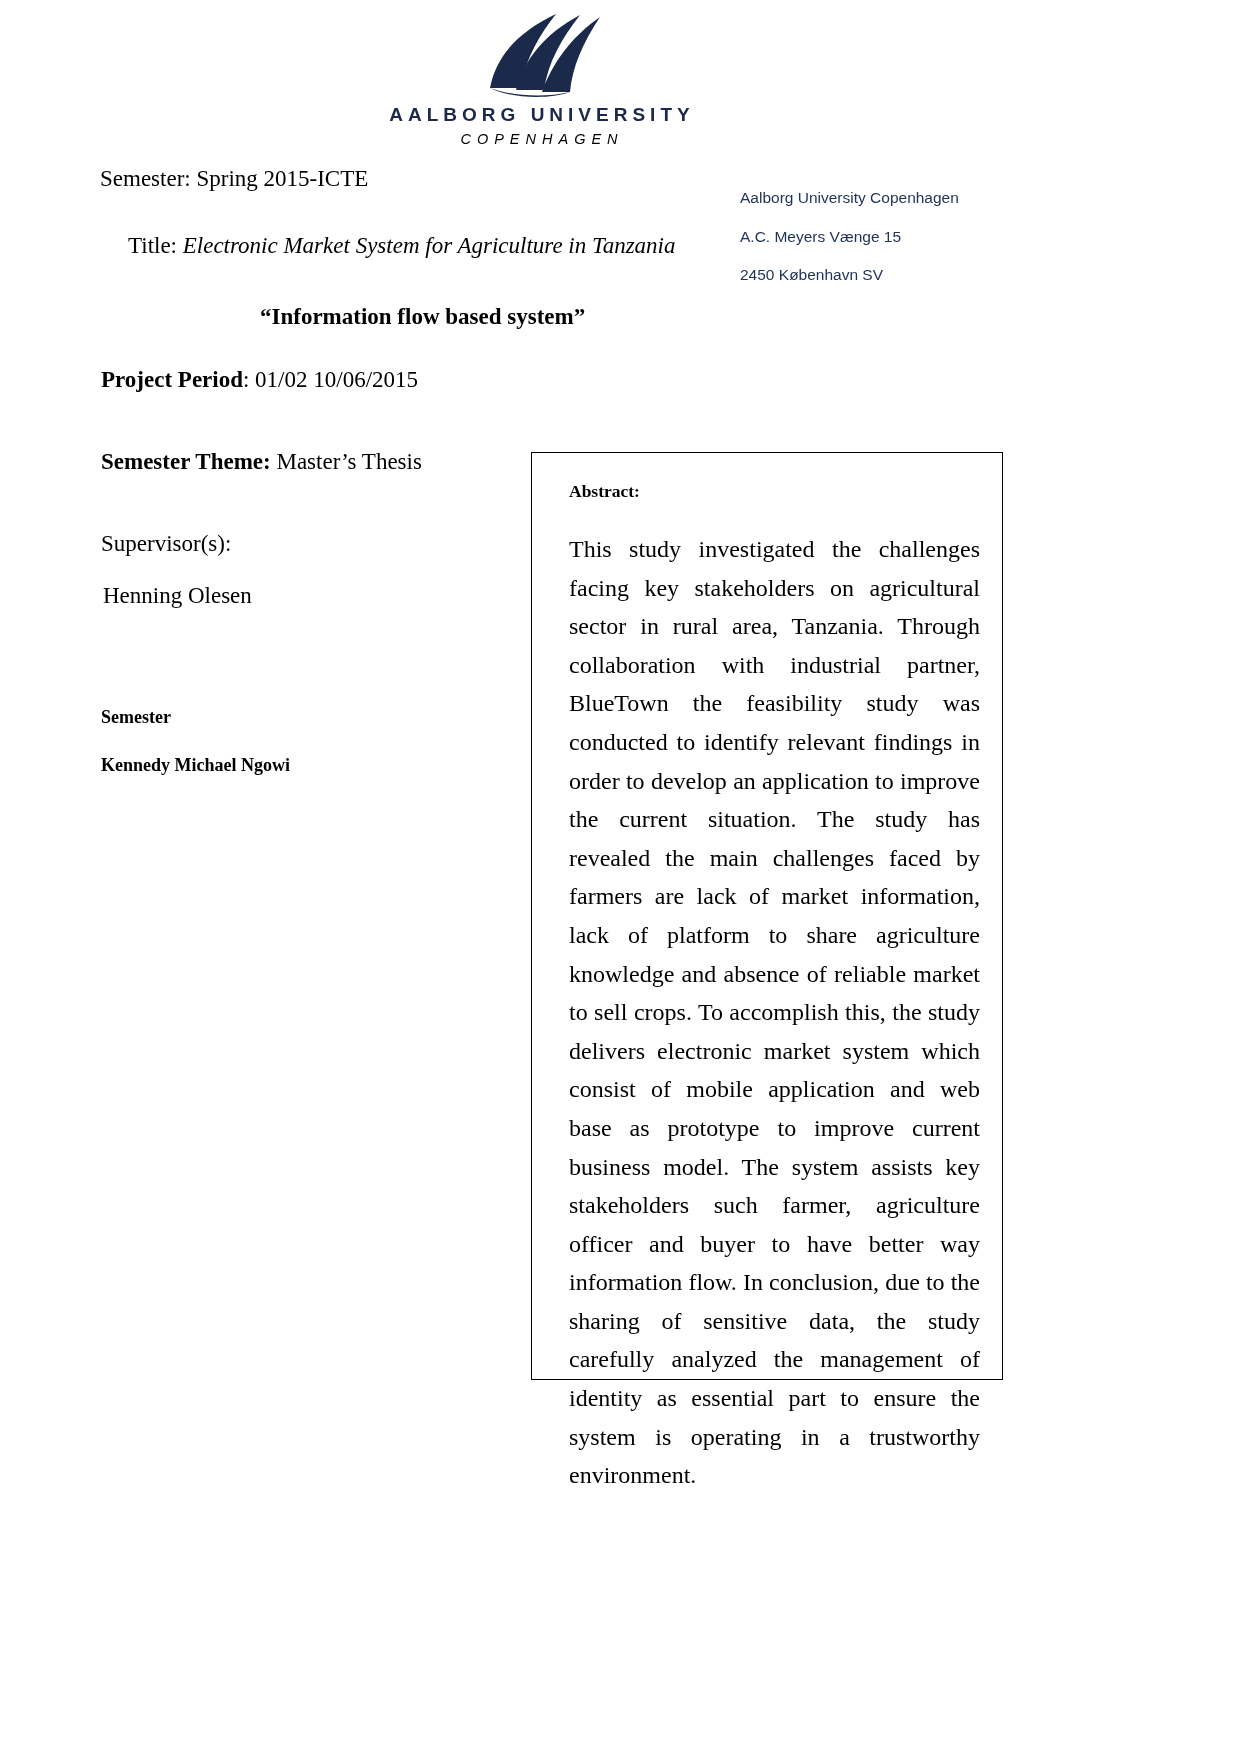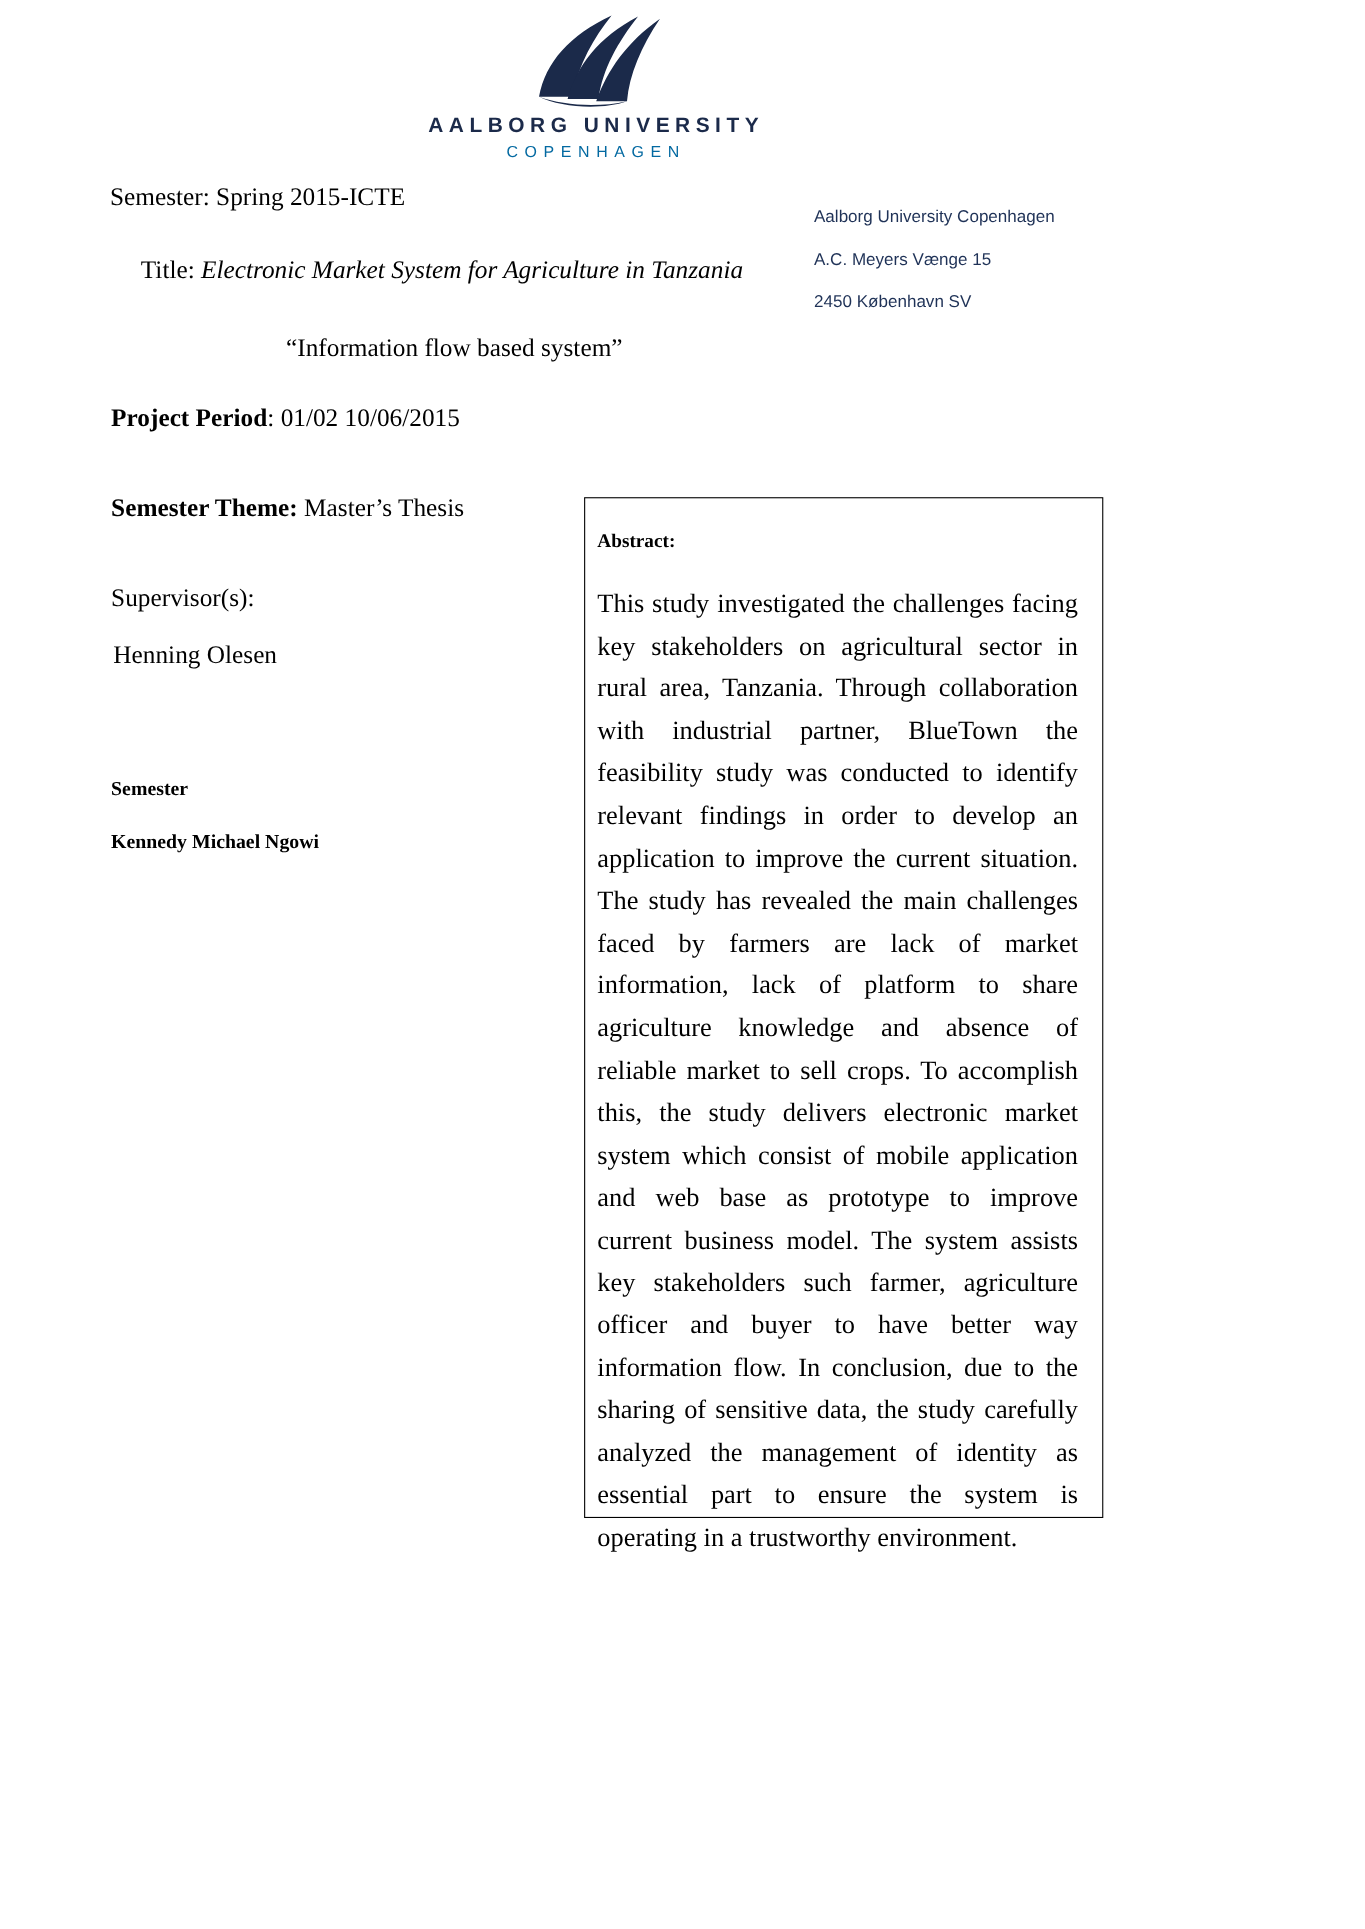--- a/index.html
+++ b/index.html
@@ -35,23 +35,24 @@
     letter-spacing: 5.0px;
     color: #1b2a4a;
     margin-top: 4px;
     white-space: nowrap;
   }
   .logo-sub {
     font-family: "Liberation Sans", "DejaVu Sans", sans-serif;
     font-weight: normal;
     font-size: 14.5px;
     letter-spacing: 6.0px;
-    color: #0369a1;
+    color: #000000;
     margin-top: 5px;
     white-space: nowrap;
+    font-style: italic;
   }
 
   
   .semester-line {
     position: absolute;
     left: 100px;
     top: 166px;
     font-size: 23px;
     white-space: nowrap;
   }
@@ -64,20 +65,21 @@
   }
   .title-line .title-text {
     font-style: italic;
   }
   .subtitle-line {
     position: absolute;
     left: 260px;
     top: 304px;
     font-size: 23px;
     white-space: nowrap;
+    font-weight: bold;
   }
   .period-line {
     position: absolute;
     left: 101px;
     top: 367px;
     font-size: 23px;
     white-space: nowrap;
   }
   .period-line b { font-weight: bold; }
 
@@ -137,21 +139,21 @@
 
   
   .abstract-box {
     position: absolute;
     left: 531px;
     top: 452px;
     width: 472px;
     height: 928px;
     border: 1.6px solid #000000;
     box-sizing: border-box;
-    padding: 28px 22px 0 11px;
+    padding: 28px 22px 0 37px;
   }
   .abstract-heading {
     font-size: 17.5px;
     font-weight: bold;
     margin: 0 0 28px 0;
   }
   .abstract-text {
     font-size: 24px;
     line-height: 38.6px;
     text-align: justify;

